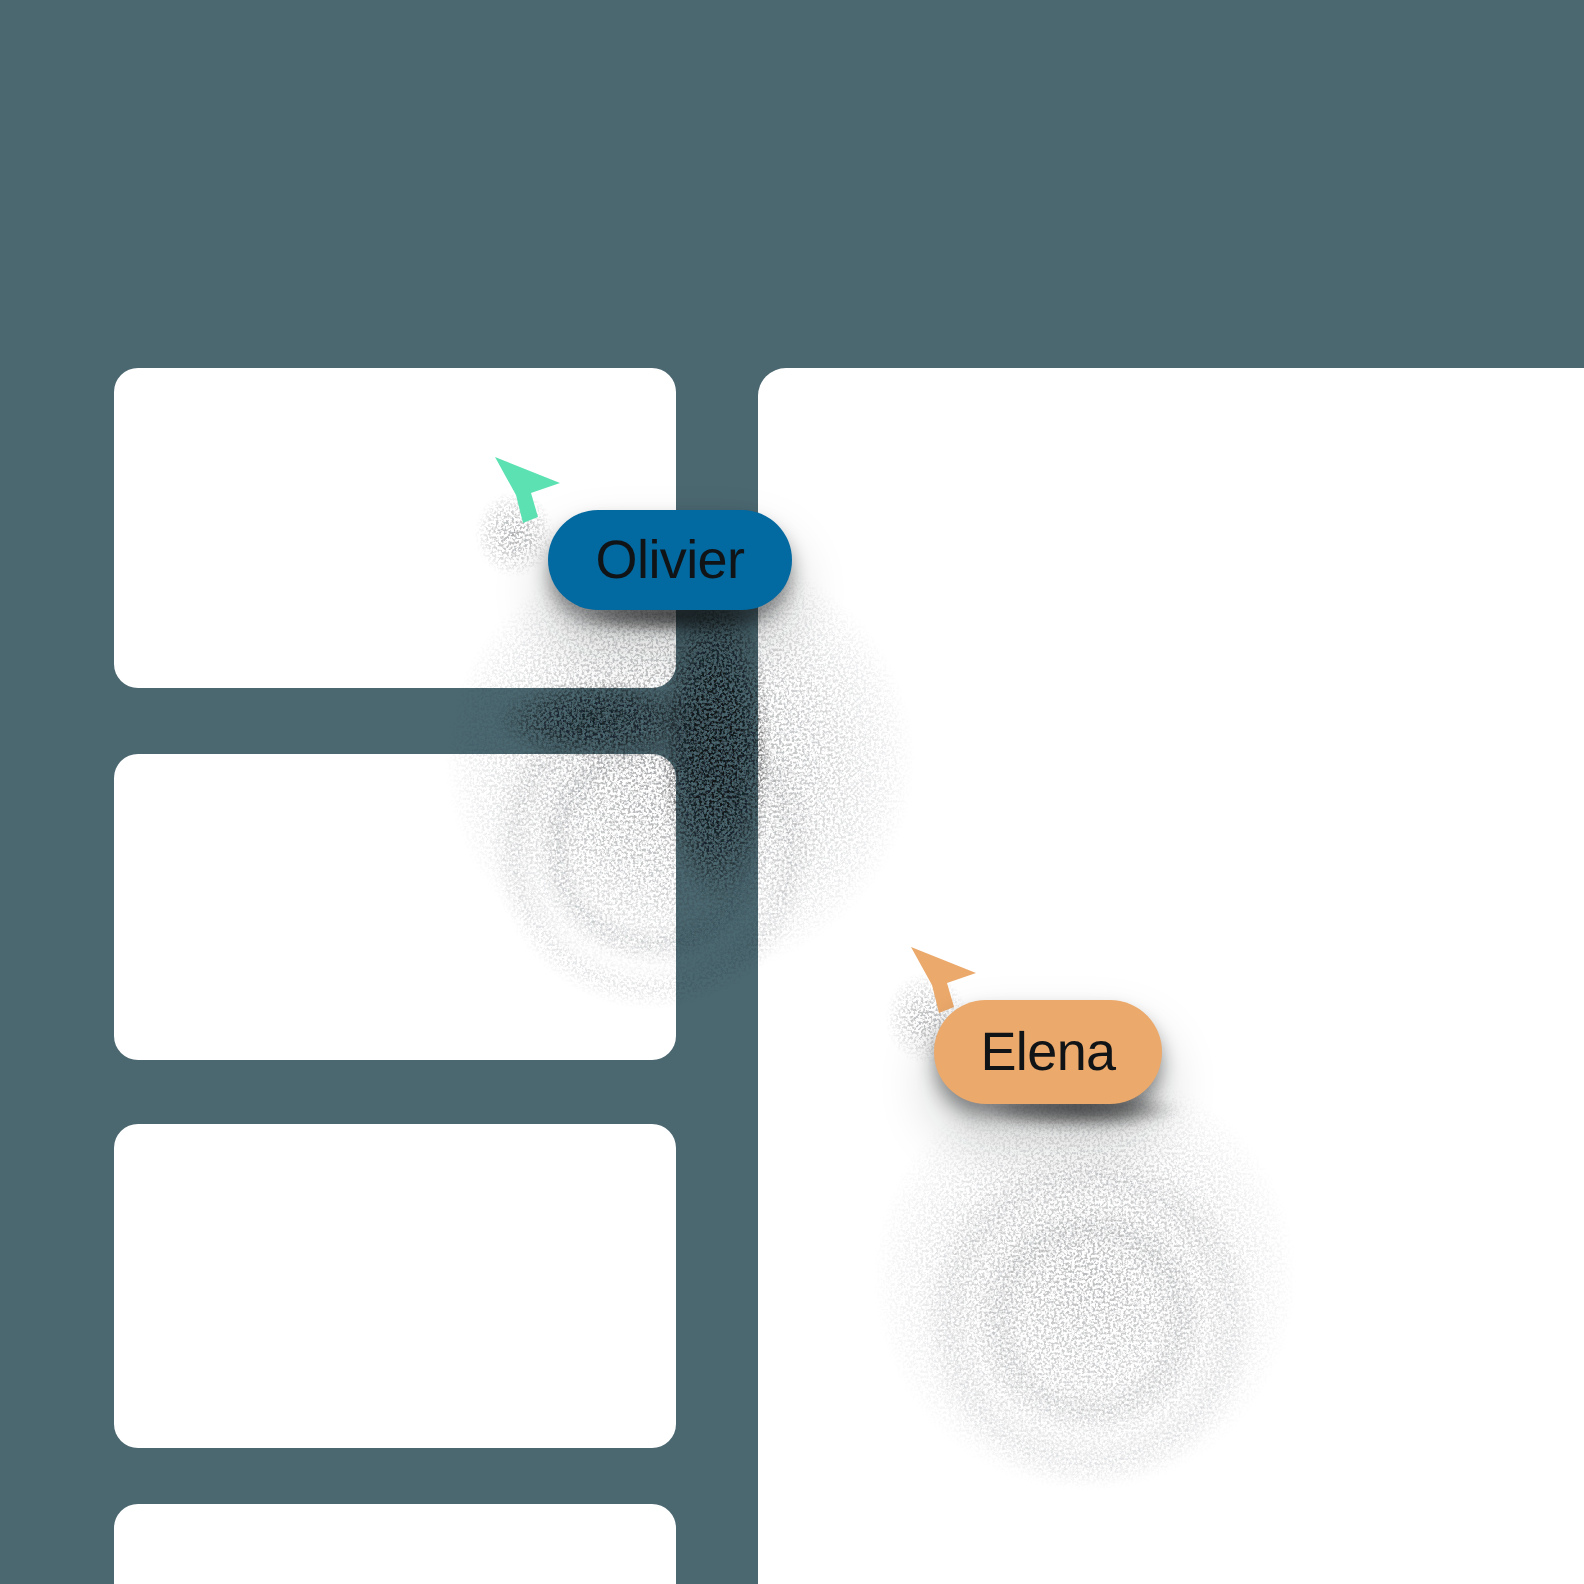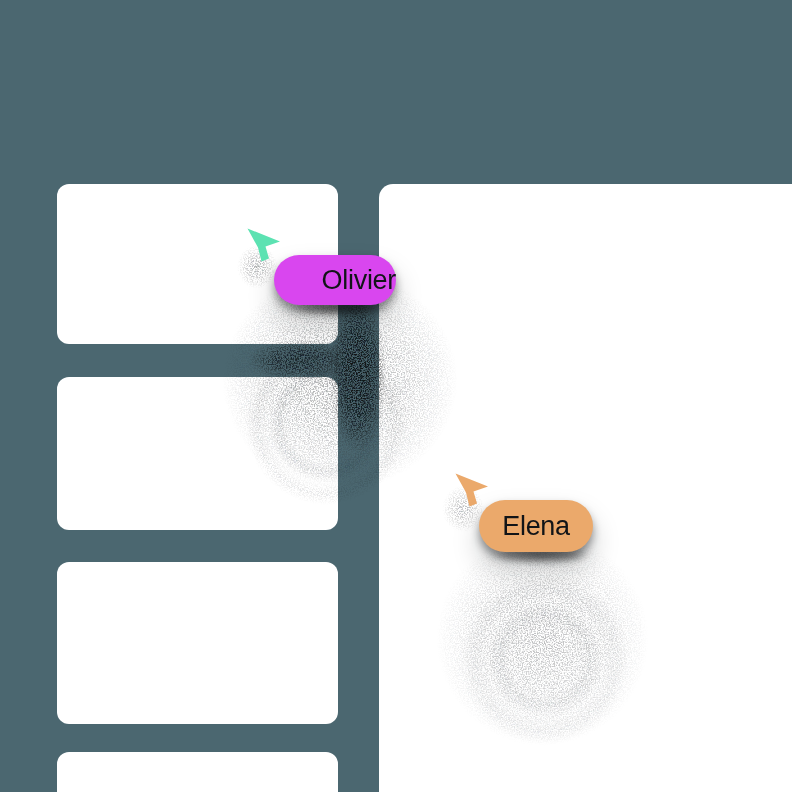--- a/index.html
+++ b/index.html
@@ -90,22 +90,22 @@
   .cursor .arrow-svg{position:absolute;left:0;top:0;width:36px;height:38px;display:block;}
   .arrow-olivier path{fill:#5CE2B2;}
   .arrow-elena  path{fill:#EBA96B;}
 
   .name-pill{
     position:absolute;display:flex;align-items:center;justify-content:center;
     border-radius:27px;color:#111417;
     font-size:27px;font-weight:400;letter-spacing:-0.3px;
     box-shadow:0 6px 9px rgba(15,17,19,0.42), 0 16px 28px rgba(15,17,19,0.22);
   }
-  .pill-olivier{left:28px;top:28px;width:122px;height:50px;background:#d946ef;justify-content:flex-end;}
-  .pill-elena{left:25px;top:28px;width:114px;height:52px;background:#EBA96B;}
+  .pill-olivier{left:28px;top:28px;width:122px;height:50px;background:#0369a1;}
+  .pill-elena{left:13px;top:28px;width:114px;height:52px;background:#EBA96B;}
 
   .cursor-olivier{left:246px;top:227px;}
   .cursor-elena{left:454px;top:472px;}
 
   .svg-defs{position:absolute;width:0;height:0;overflow:hidden;}
 </style>
 </head>
 <body>
 
 <svg class="svg-defs" aria-hidden="true">

